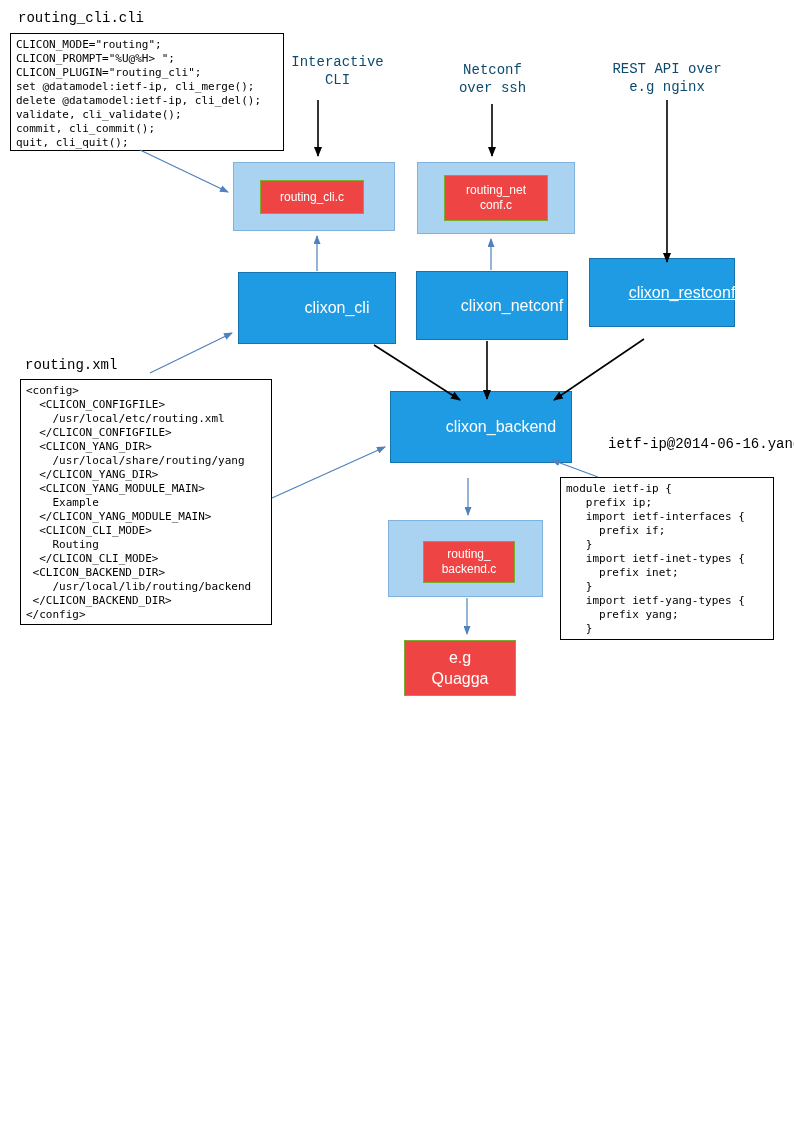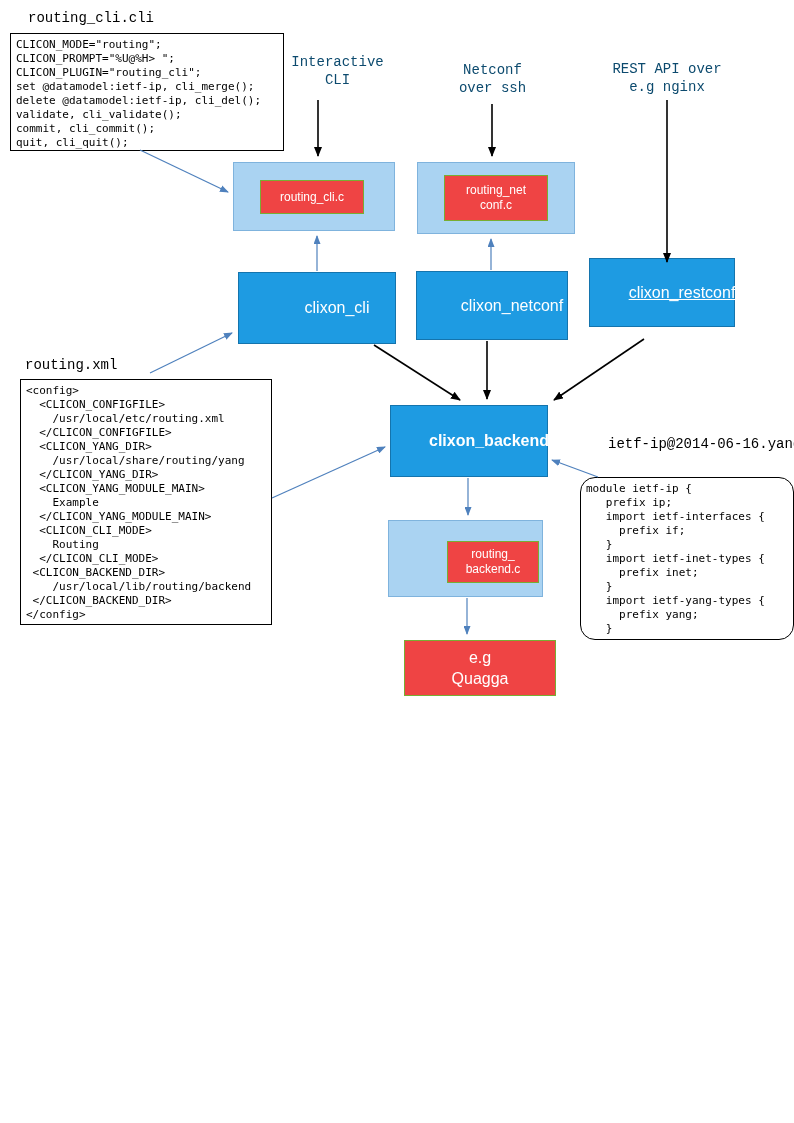--- a/index.html
+++ b/index.html
@@ -33,21 +33,21 @@
     display:flex; align-items:center; justify-content:center;
     font-size:12px; line-height:15px; text-align:center; white-space:pre-line;
   }
   svg.arrows { position:absolute; left:0; top:0; pointer-events:none; }
 </style>
 </head>
 <body>
 
 <div class="canvas">
 
-  <div class="abs file-title" style="left:18px; top:10px;margin-left:10px;">routing_cli.cli</div>
+  <div class="abs file-title" style="left:18px; top:10px;">routing_cli.cli</div>
   <div class="abs file-title" style="left:25px; top:357px;">routing.xml</div>
   <div class="abs file-title" style="left:608px; top:436px;">ietf-ip@2014-06-16.yang</div>
 
   <div class="abs codebox" style="left:10px; top:33px; width:274px; height:118px;">CLICON_MODE="routing";
 CLICON_PROMPT="%U@%H&gt; ";
 CLICON_PLUGIN="routing_cli";
 set @datamodel:ietf-ip, cli_merge();
 delete @datamodel:ietf-ip, cli_del();
 validate, cli_validate();
 commit, cli_commit();
@@ -62,21 +62,21 @@
   &lt;CLICON_YANG_MODULE_MAIN&gt;
     Example
   &lt;/CLICON_YANG_MODULE_MAIN&gt;
   &lt;CLICON_CLI_MODE&gt;
     Routing
   &lt;/CLICON_CLI_MODE&gt;
  &lt;CLICON_BACKEND_DIR&gt;
     /usr/local/lib/routing/backend
  &lt;/CLICON_BACKEND_DIR&gt;
 &lt;/config&gt;</div>
-  <div class="abs codebox" style="left:580px; top:477px; width:214px; height:163px;border-radius:15px;">module ietf-ip {
+  <div class="abs codebox" style="left:560px; top:477px; width:214px; height:163px;">module ietf-ip {
    prefix ip;
    import ietf-interfaces {
      prefix if;
    }
    import ietf-inet-types {
      prefix inet;
    }
    import ietf-yang-types {
      prefix yang;
    }</div>
@@ -89,30 +89,30 @@
 e.g nginx</div>
 
   <div class="lightbox" style="left:233px; top:162px; width:162px; height:69px;">
     <div class="greenbox" style="position:absolute; left:26px; top:17px; width:104px; height:34px;">routing_cli.c</div>
   </div>
   <div class="lightbox" style="left:417px; top:162px; width:158px; height:72px;">
     <div class="greenbox" style="position:absolute; left:26px; top:12px; width:104px; height:46px;">routing_net
 conf.c</div>
   </div>
   <div class="lightbox" style="left:388px; top:520px; width:155px; height:77px;">
-    <div class="greenbox" style="position:absolute; left:34px; top:20px; width:92px; height:42px;margin-left:24px;">routing_
+    <div class="greenbox" style="position:absolute; left:34px; top:20px; width:92px; height:42px;">routing_
 backend.c</div>
   </div>
 
   <div class="abs bigbox" style="left:238px; top:272px; width:158px; height:72px;">clixon_cli</div>
   <div class="abs bigbox" style="left:416px; top:271px; width:152px; height:69px;">clixon_netconf</div>
   <div class="abs bigbox" style="left:589px; top:258px; width:146px; height:69px;text-decoration:underline;">clixon_restconf</div>
-  <div class="abs bigbox" style="left:390px; top:405px; width:158px; height:72px;font-weight:bold;">clixon_backend</div>
+  <div class="abs bigbox" style="left:390px; top:391px; width:182px; height:72px;">clixon_backend</div>
 
-  <div class="abs greenbox" style="left:404px; top:640px; width:152px; height:56px; font-size:16px; line-height:21px;">e.g
+  <div class="abs greenbox" style="left:404px; top:640px; width:112px; height:56px; font-size:16px; line-height:21px;">e.g
 Quagga</div>
 
   <svg class="arrows" width="794" height="1123" viewBox="0 0 794 1123">
     <defs>
       <marker id="ah-black" viewBox="0 0 10 8" refX="9" refY="4" markerWidth="10" markerHeight="8" orient="auto" markerUnits="userSpaceOnUse">
         <path d="M0,0 L10,4 L0,8 z" fill="#000000"></path>
       </marker>
       <marker id="ah-blue" viewBox="0 0 9 7" refX="8" refY="3.5" markerWidth="9" markerHeight="7" orient="auto" markerUnits="userSpaceOnUse">
         <path d="M0,0 L9,3.5 L0,7 z" fill="#4f81bd"></path>
       </marker>

